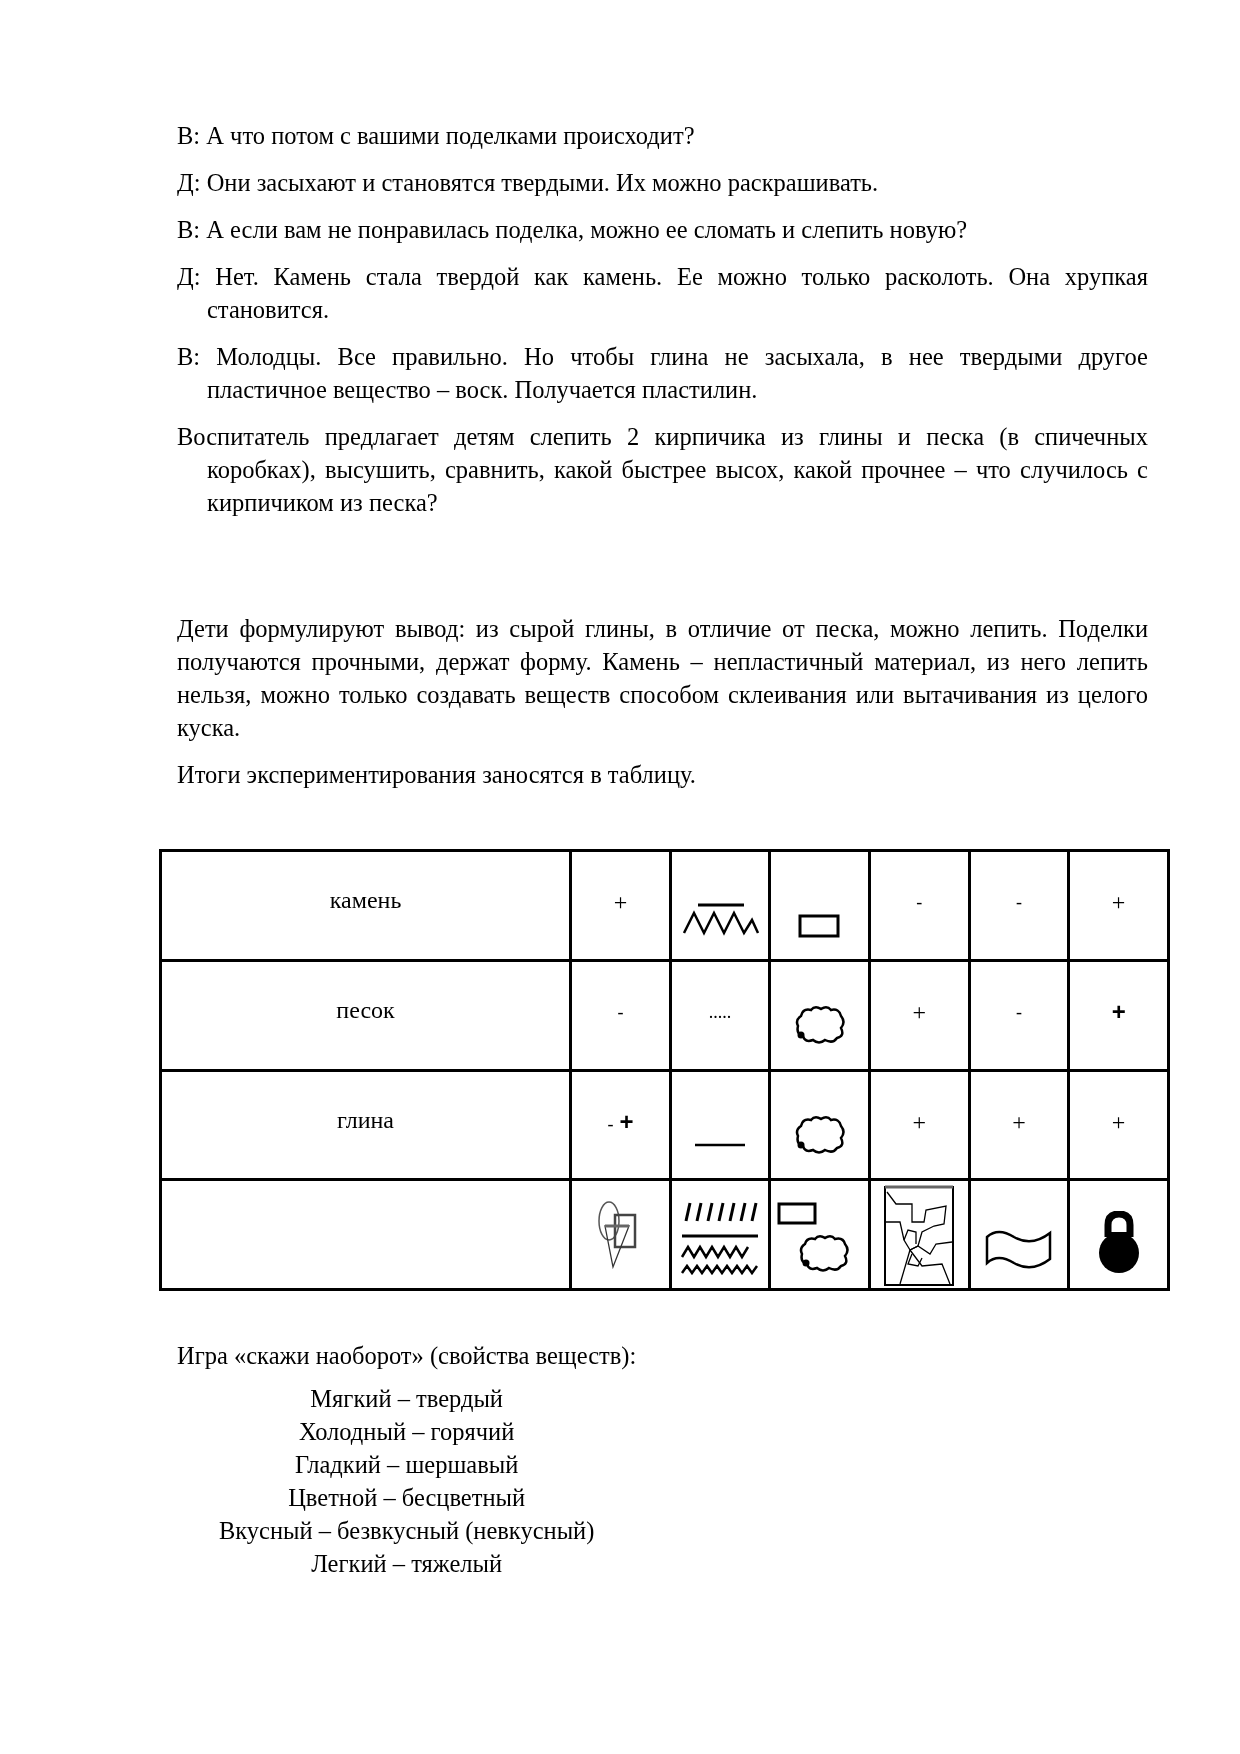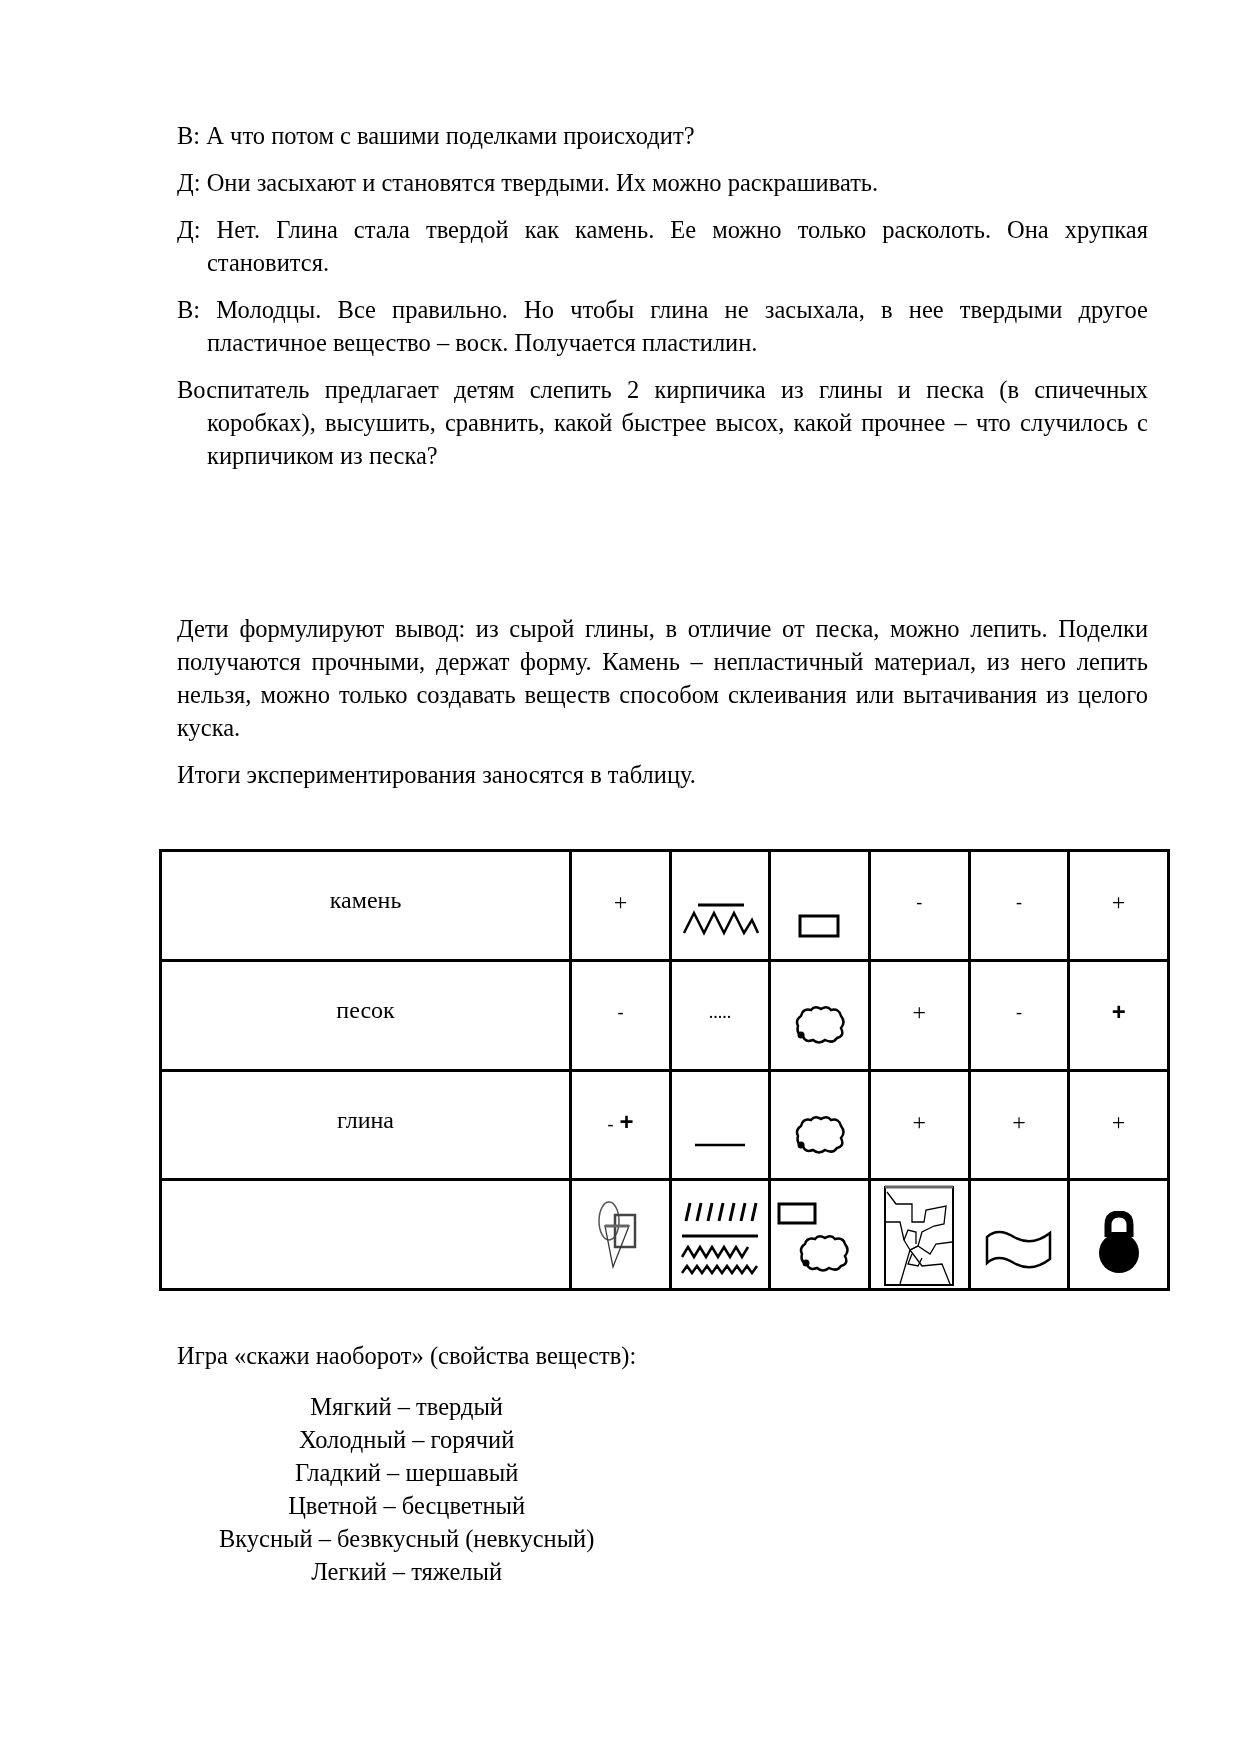--- a/index.html
+++ b/index.html
@@ -19,32 +19,33 @@
   .tbl col.c0 { width: 402px; }
   .tbl col.cx { width: 97.7px; }
   .cell-label { display: block; margin-top: 35px; }
   .cell-sym { display: block; margin-top: 38px; line-height: 24px; }
   .sym-bold { font-weight: bold; font-family: "Liberation Sans", sans-serif; }
   .sym-small { font-size: 18px; }
   .icon { position: absolute; left: 0; right: 0; margin: auto; }
   .icon svg { display: block; margin: 0 auto; }
 
   #game { position: absolute; left: 177px; top: 1339px; font-size: 24.5px; line-height: 33px; }
-  #game .title { margin: 0 0 18px 0; font-family: Liberation Serif, serif; }
+  #game .title { margin: 0 0 10px 0; font-family: Liberation Serif, serif; }
   #game .pair { margin: 0; text-align: center; }
 </style>
 </head>
 <body>
 
 <div class="page">
 
   <div class="text-block" id="intro">
     <p class="para">В: А что потом с вашими поделками происходит?</p>
     <p class="para">Д: Они засыхают и становятся твердыми. Их можно раскрашивать.</p>
-    <p class="para">Д: Нет. Глина стала твердой как камень. Ее можно только расколоть. Она хрупкая становится.</p>
+    <p class="para">В: А если вам не понравилась поделка, можно ее сломать и слепить новую?</p>
+    <p class="para">Д: Нет. Камень стала твердой как камень. Ее можно только расколоть. Она хрупкая становится.</p>
     <p class="para">В: Молодцы. Все правильно. Но чтобы глина не засыхала, в нее твердыми другое пластичное вещество – воск. Получается пластилин.</p>
     <p class="para">Воспитатель предлагает детям слепить 2 кирпичика из глины и песка (в спичечных коробках), высушить, сравнить, какой быстрее высох, какой прочнее – что случилось с кирпичиком из песка?</p>
   </div>
 
   <div class="text-block" id="summary">
     <p class="para flat">Дети формулируют вывод:  из сырой глины, в отличие от песка, можно лепить. Поделки получаются прочными, держат форму. Камень – непластичный материал, из него лепить нельзя, можно только создавать веществ способом склеивания или  вытачивания из целого куска.</p>
     <p class="para flat">Итоги экспериментирования заносятся в таблицу.</p>
   </div>
 
   <table class="tbl">

